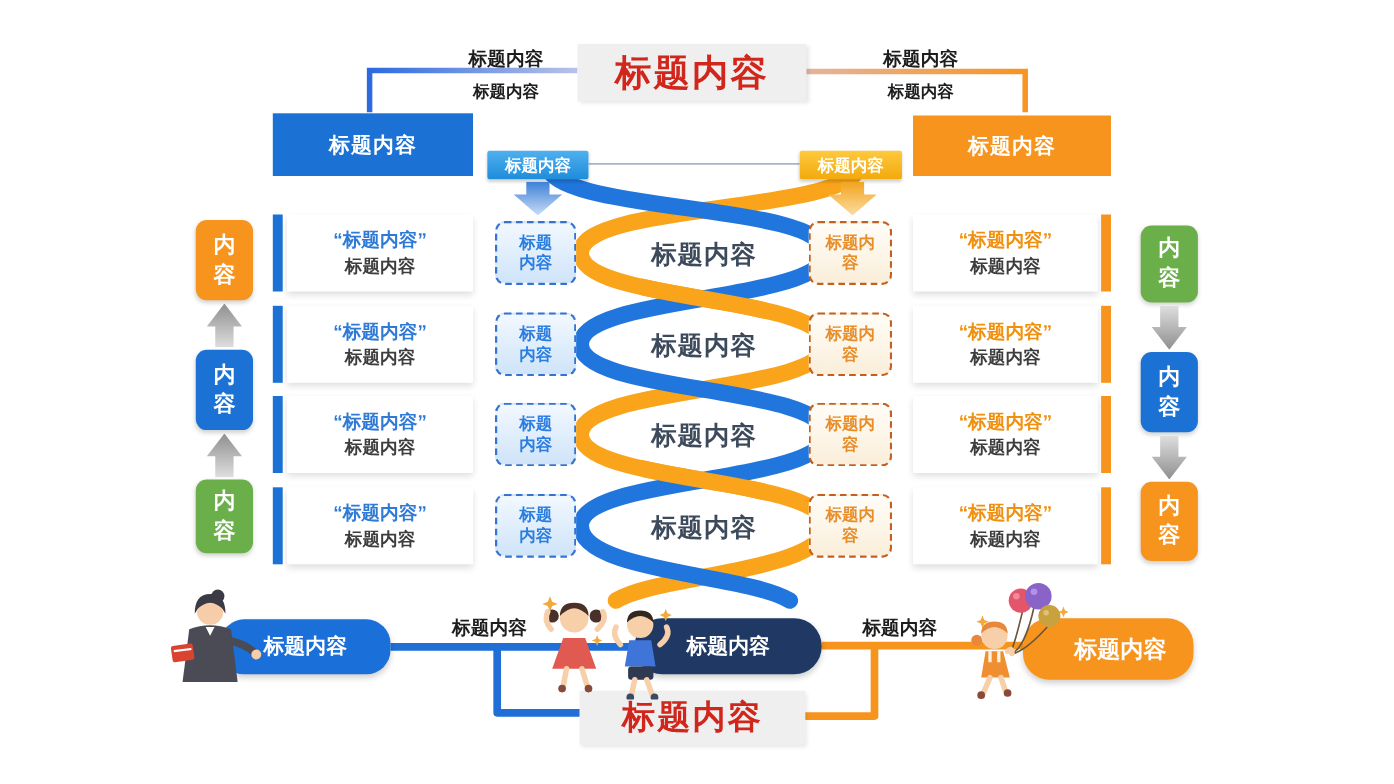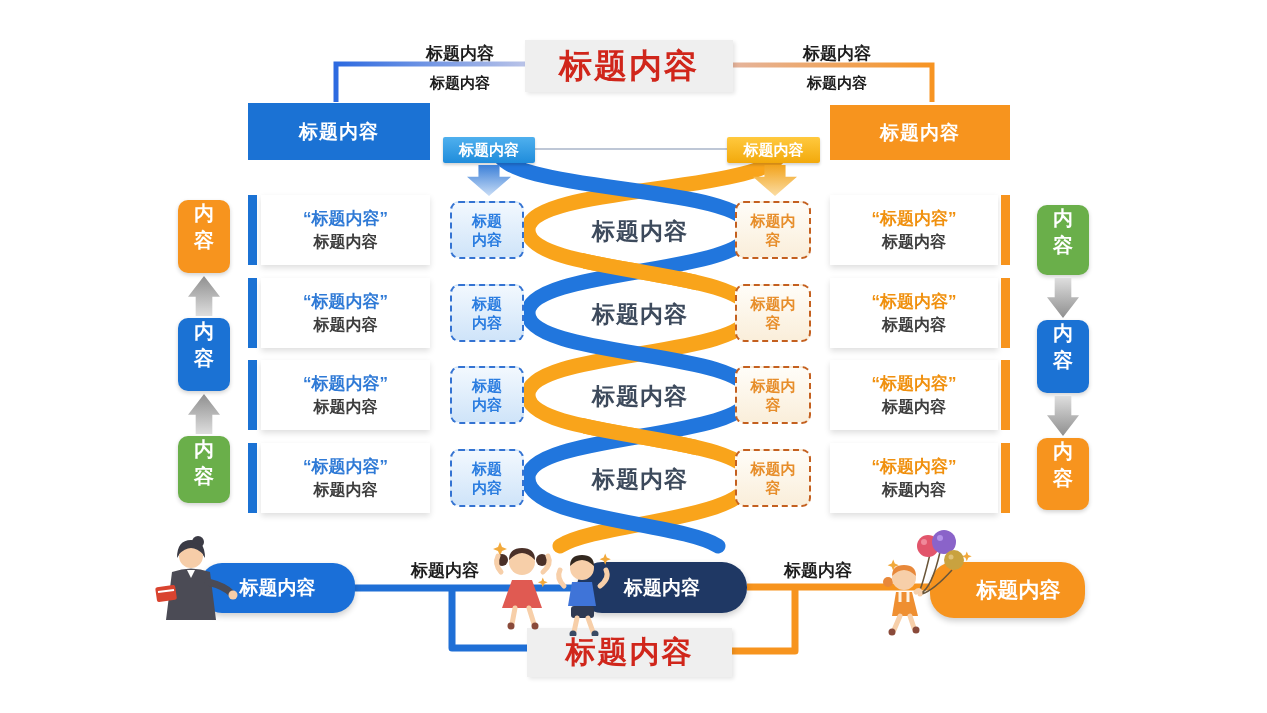--- a/index.html
+++ b/index.html
@@ -61,21 +61,21 @@
     background:linear-gradient(180deg,#f2f8fe,#cfe4f9); color:#2b7de0; }
   .dash-blue span { width:34px; }
   .dash-orange { left:735px; width:76px; border:2px dashed #c4601f;
     background:linear-gradient(180deg,#fffdf8,#faeeda); color:#e78e2b; }
   .dash-orange span { width:52px; }
   .center-label { position:absolute; left:545px; top:21px; width:190px; z-index:2;
     text-align:center; font-size:23px; font-weight:bold; color:#3d4a5c; letter-spacing:1px; }
 
   
   .side-box { position:absolute; z-index:2; width:52px; border-radius:10px;
-    display:flex; justify-content:center;
+    display:flex; align-items:center; justify-content:center;
     color:#fff; font-size:20px; font-weight:bold; line-height:1.35;
     box-shadow:0 2px 4px rgba(0,0,0,.18); }
   .side-box span { width:1em; display:block; text-align:center; word-break:break-all; }
   .gray-arrow { position:absolute; z-index:2; width:32px; height:40px; }
   .ga-up   { clip-path:polygon(50% 0,100% 52%,76% 52%,76% 100%,24% 100%,24% 52%,0 52%);
     background:linear-gradient(180deg,#8f8f8f,#dedede); }
   .ga-down { clip-path:polygon(24% 0,76% 0,76% 48%,100% 48%,50% 100%,0 48%,24% 48%);
     background:linear-gradient(180deg,#dedede,#8f8f8f); }
 
   

